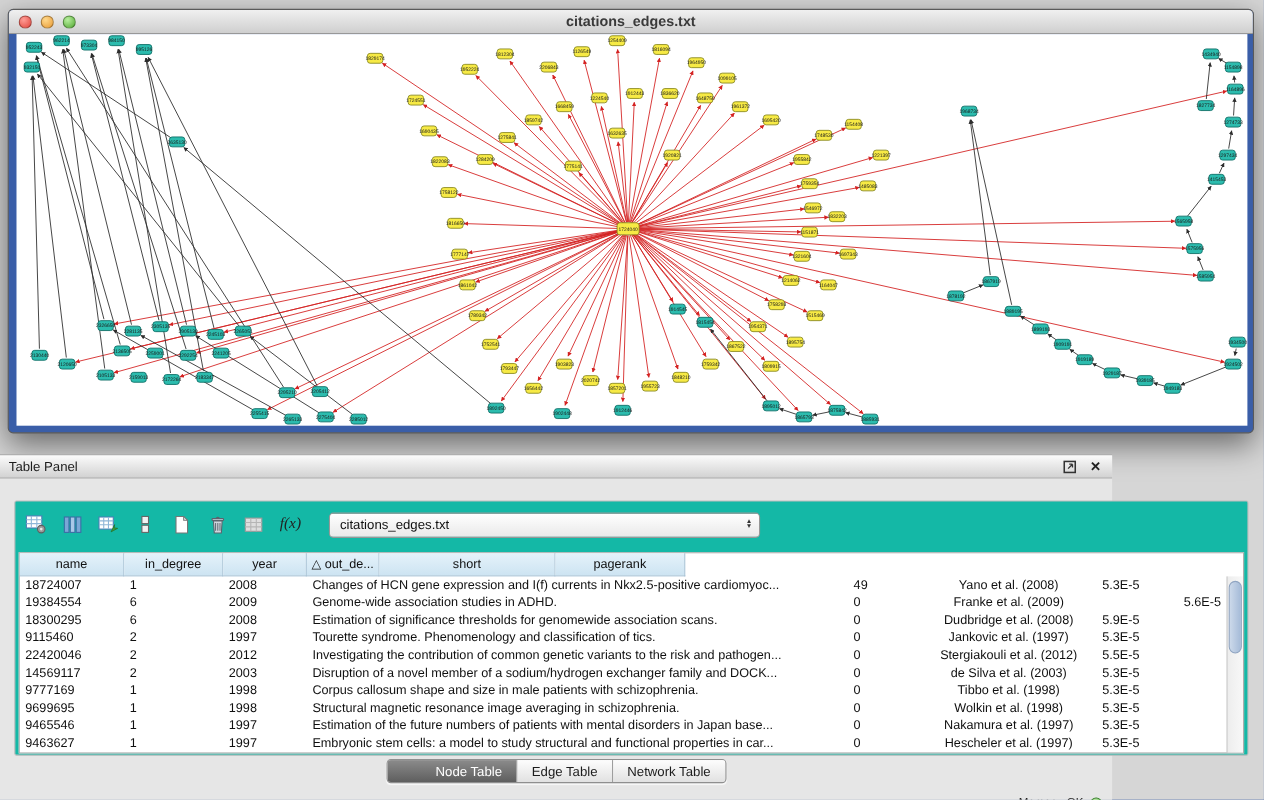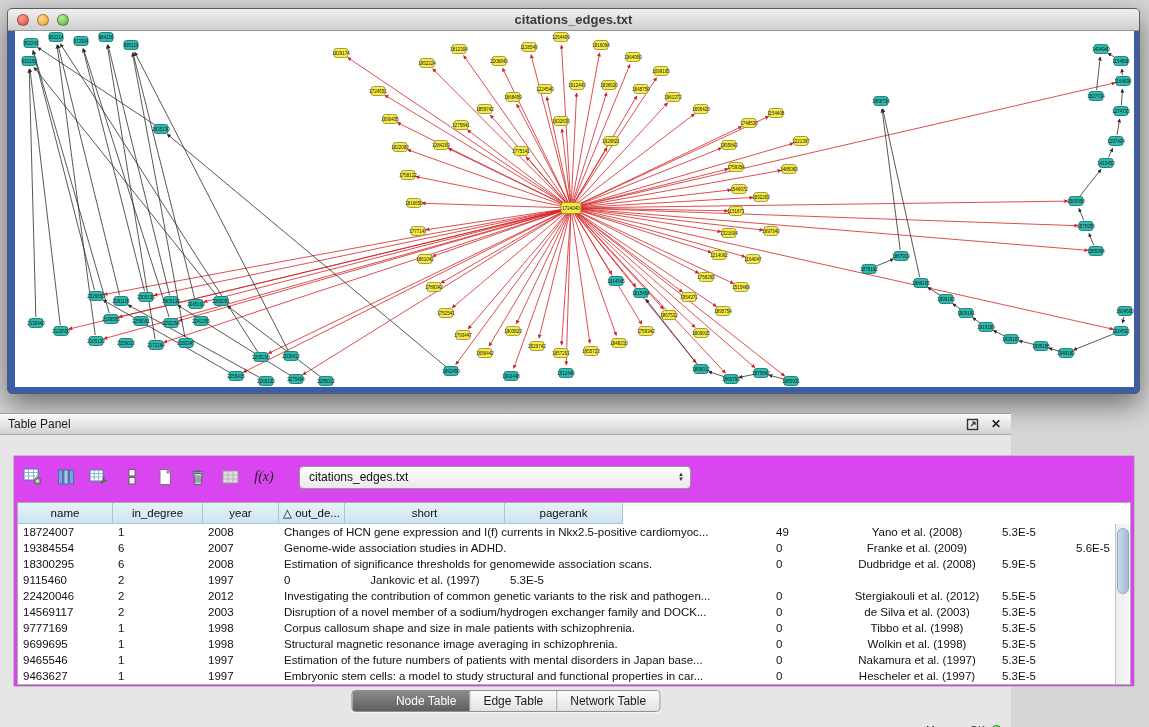--- a/index.html
+++ b/index.html
@@ -49,21 +49,21 @@
     border-bottom:1px solid #ababab;
     display:flex; align-items:center; padding:0 8px;
   }
   .panel-title { font-size:12px; color:#1d1d1d; }
   .panel-header-buttons { margin-left:auto; display:flex; align-items:center; gap:10px; }
   .panel-btn { width:14px; height:14px; display:flex; align-items:center; justify-content:center;
     font-size:12px; font-weight:bold; color:#222; cursor:default; }
 
   .panel-inner {
     position:absolute; left:13px; top:41px; width:1122px; height:232px;
-    background:#d946ef; border:1px solid #bdbdbd; border-radius:2px;
+    background:#14b8a6; border:1px solid #bdbdbd; border-radius:2px;
   }
   .toolbar { height:42px; display:flex; align-items:center; gap:9px; padding-left:7px; }
   .tb-icon { width:24px; height:22px; display:flex; align-items:center; justify-content:center; }
   .fx-icon { font-family:"Liberation Serif", serif; font-style:italic; font-size:14px; color:#222; }
   .net-select {
     margin-left:14px; width:392px; height:23px;
     border:1px solid #979797; border-radius:4px;
     background:linear-gradient(#ffffff,#e9e9e9);
     display:flex; align-items:center; padding:0 6px 0 9px;
     font-size:12px; color:#111;
@@ -613,39 +613,40 @@
             <div class="td" style="width: 90px; text-align: left;">1</div>
             <div class="td" style="width: 76px; text-align: left;">2008</div>
             <div class="td" style="width: 492px; text-align: left;">Changes of HCN gene expression and I(f) currents in Nkx2.5-positive cardiomyoc...</div>
             <div class="td" style="width: 66px; text-align: left;">49</div>
             <div class="td" style="width: 160px; text-align: center;">Yano et al. (2008)</div>
             <div class="td" style="width: 118px; text-align: left;">5.3E-5</div>
           </div>
           <div class="tr">
             <div class="td" style="width: 95px; text-align: left;">19384554</div>
             <div class="td" style="width: 90px; text-align: left;">6</div>
-            <div class="td" style="width: 76px; text-align: left;">2007</div>
+            <div class="td" style="width: 76px; text-align: left;">2009</div>
             <div class="td" style="width: 492px; text-align: left;">Genome-wide association studies in ADHD.</div>
             <div class="td" style="width: 66px; text-align: left;">0</div>
             <div class="td" style="width: 160px; text-align: center;">Franke et al. (2009)</div>
             <div class="td" style="width: 118px; text-align: right;">5.6E-5</div>
           </div>
           <div class="tr">
             <div class="td" style="width: 95px; text-align: left;">18300295</div>
             <div class="td" style="width: 90px; text-align: left;">6</div>
             <div class="td" style="width: 76px; text-align: left;">2008</div>
             <div class="td" style="width: 492px; text-align: left;">Estimation of significance thresholds for genomewide association scans.</div>
             <div class="td" style="width: 66px; text-align: left;">0</div>
             <div class="td" style="width: 160px; text-align: center;">Dudbridge et al. (2008)</div>
             <div class="td" style="width: 118px; text-align: left;">5.9E-5</div>
           </div>
           <div class="tr">
             <div class="td" style="width: 95px; text-align: left;">9115460</div>
             <div class="td" style="width: 90px; text-align: left;">2</div>
             <div class="td" style="width: 76px; text-align: left;">1997</div>
+            <div class="td" style="width: 492px; text-align: left;">Tourette syndrome. Phenomenology and classification of tics.</div>
             <div class="td" style="width: 66px; text-align: left;">0</div>
             <div class="td" style="width: 160px; text-align: center;">Jankovic et al. (1997)</div>
             <div class="td" style="width: 118px; text-align: left;">5.3E-5</div>
           </div>
           <div class="tr">
             <div class="td" style="width: 95px; text-align: left;">22420046</div>
             <div class="td" style="width: 90px; text-align: left;">2</div>
             <div class="td" style="width: 76px; text-align: left;">2012</div>
             <div class="td" style="width: 492px; text-align: left;">Investigating the contribution of common genetic variants to the risk and pathogen...</div>
             <div class="td" style="width: 66px; text-align: left;">0</div>

